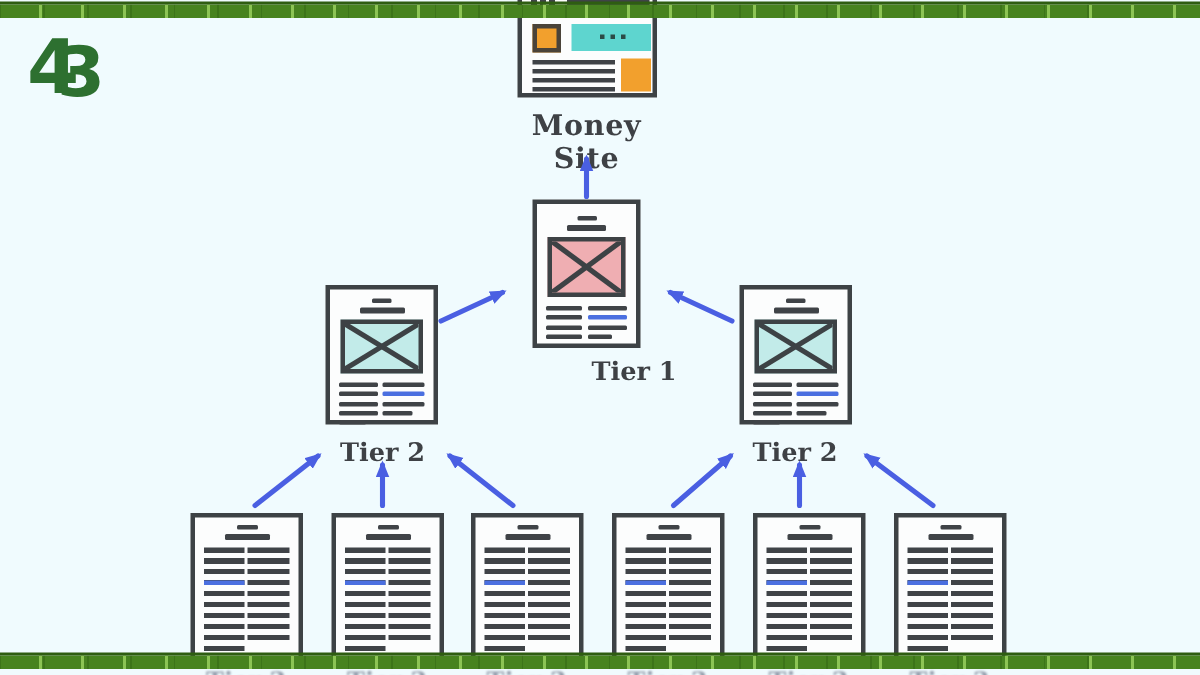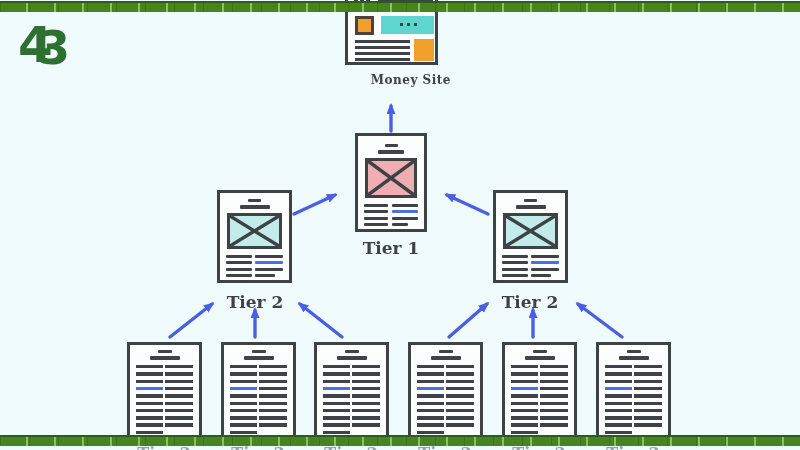--- a/index.html
+++ b/index.html
@@ -59,22 +59,22 @@
   .money .teal{ position:absolute; left:33px; top:35px; width:53px; height:18px; background:#5ed5cf; }
   .money .teal i{ position:absolute; top:7px; width:3px; height:3px; background:#2c4a46; }
   .money .ln{ position:absolute; left:7px; width:55px; height:3.4px; background:#3f4347; }
   .money .orange{ position:absolute; left:66px; top:58px; width:20px; height:22px; background:#f2a02d; }
 
   
   .lbl{
     position:absolute; width:120px; text-align:center; z-index:2;
     color:#3e4145; font-weight:700;
   }
-  .lbl.money-lbl{ left:331px; top:73px; font-size:12px; letter-spacing:.5px;text-align:right; }
-  .lbl.t1-lbl{ left:331px; top:238px; font-size:17px; }
+  .lbl.money-lbl{ left:331px; top:73px; font-size:19px; letter-spacing:.5px; }
+  .lbl.t1-lbl{ left:331px; top:238px; font-size:17px;text-align:right; }
   .lbl.t2a-lbl{ left:195px; top:292px; font-size:17px; }
   .lbl.t2b-lbl{ left:470px; top:292px; font-size:17px; }
   .lbl.t3-lbl{ top:444px; font-size:16px; color:#97a0ae; filter:blur(0.6px); z-index:2; }
 
   
   .arrows{ position:absolute; left:0; top:0; width:800px; height:450px; z-index:3; pointer-events:none; }
 </style>
 </head>
 <body>
 

